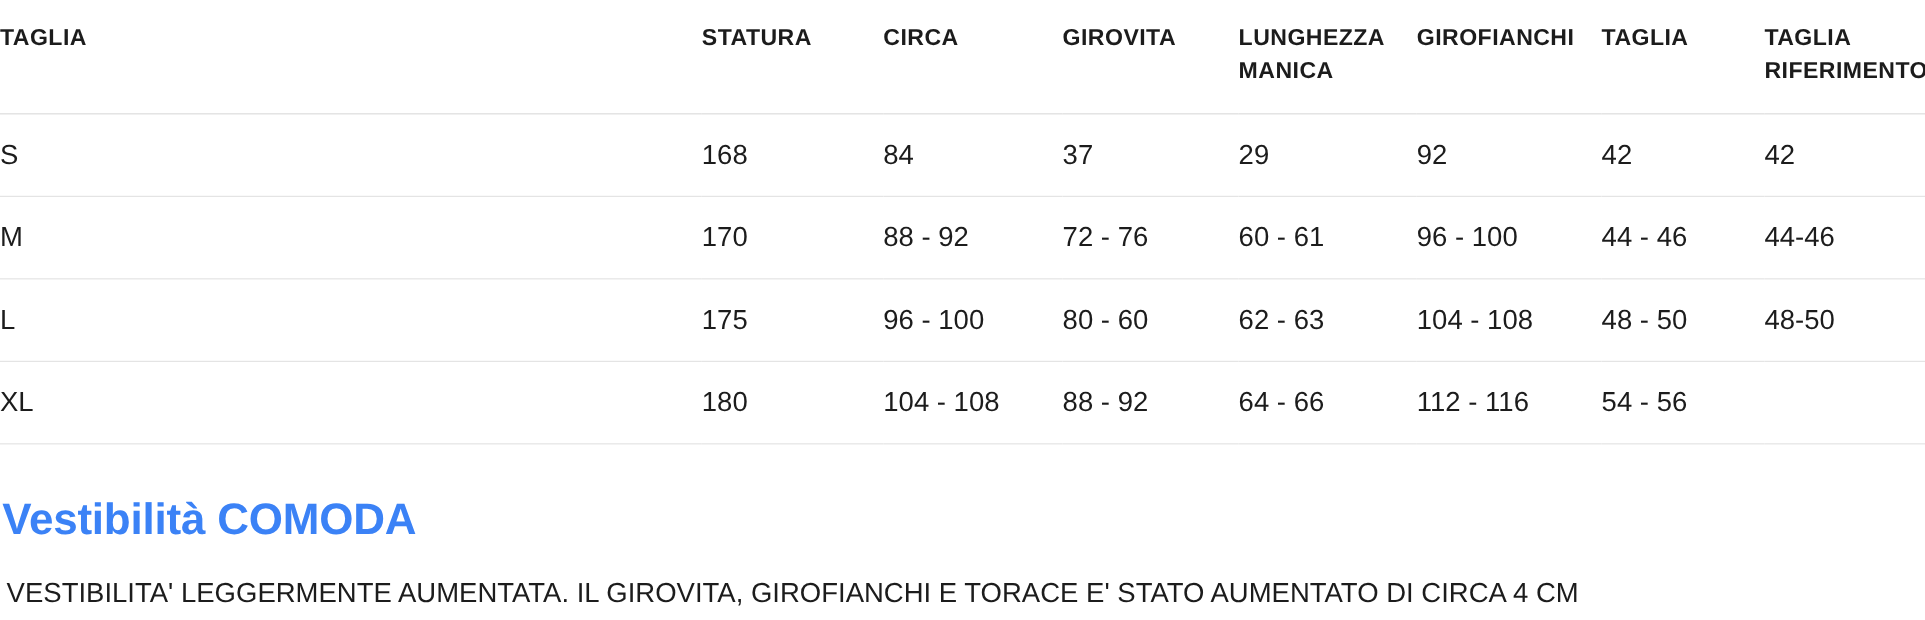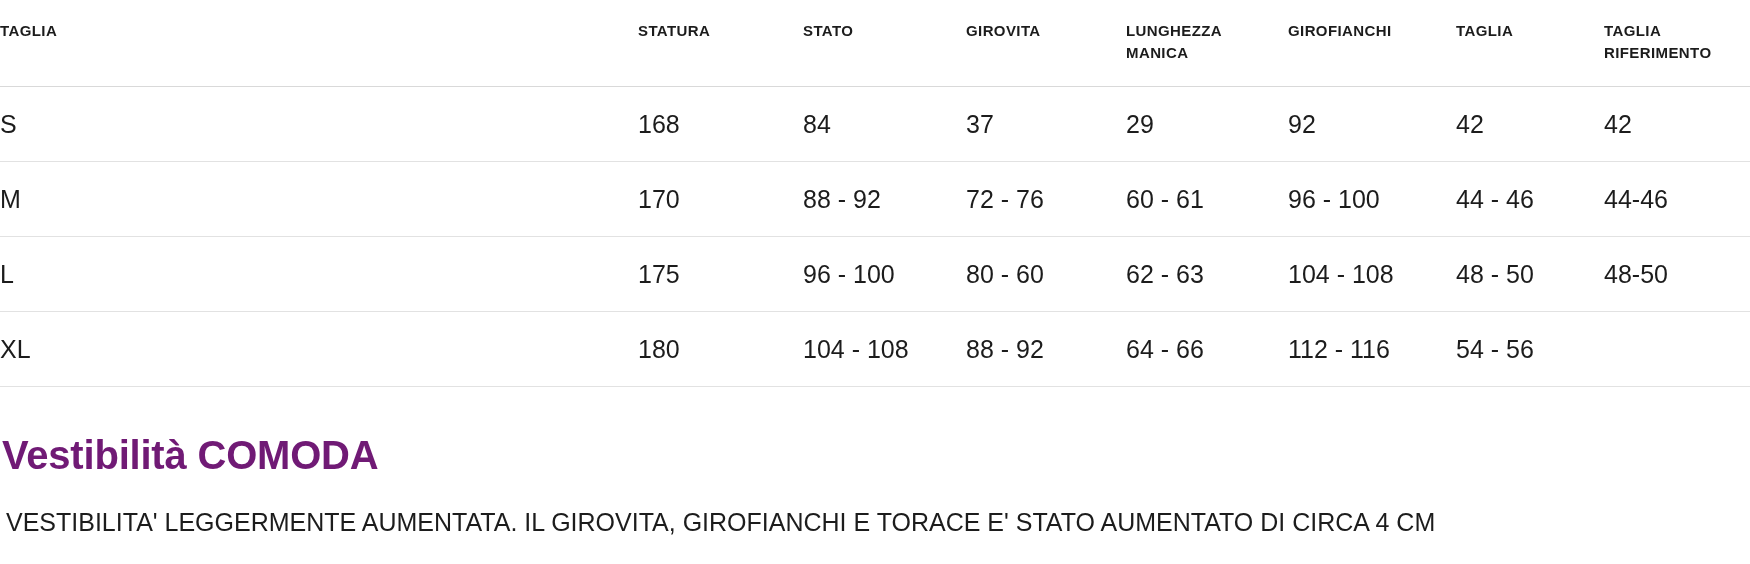--- a/index.html
+++ b/index.html
@@ -27,21 +27,21 @@
     table-layout: fixed;
   }
   table.size-table th,
   table.size-table td {
     text-align: left;
     vertical-align: top;
     border-bottom: 1px solid #e2e2e2;
     padding: 0;
   }
   table.size-table thead th {
-    font-size: 15px;
+    font-size: 21px;
     font-weight: bold;
     letter-spacing: 0.4px;
     line-height: 1.45;
     color: #1c1c1c;
     padding: 20px 10px 22px 0;
     border-bottom: 1px solid #d9d9d9;
     margin-left: 20px;
   }
   table.size-table tbody td {
     font-size: 25px;
@@ -62,21 +62,21 @@
   col.c5 { width: 168px; }
   col.c6 { width: 148px; }
   col.c7 { width: 146px; }
   th.c0, td.c0 { padding-left: 22px; }
   .fit-title {
     font-size: 40px;
     font-weight: bold;
     letter-spacing: -0.2px;
     margin: 46px 8px 0 0;
     padding-left: 2px;
-    color: #701a75;
+    color: #3b82f6;
     line-height: 1.1;
   }
   .fit-desc {
     font-size: 25px;
     font-weight: 400;
     margin: 30px 0 0 4px;
     padding-left: 2px;
     color: #1c1c1c;
     line-height: 1.2;
   }
@@ -94,21 +94,21 @@
         <col class="c3">
       <col class="c4">
         <col class="c5">
         <col class="c6">
         <col class="c7">
     </colgroup>
     <thead>
       <tr>
         <th class="c0">TAGLIA</th>
         <th>STATURA</th>
-        <th>STATO</th>
+        <th>CIRCA</th>
         <th>GIROVITA</th>
         <th>LUNGHEZZA MANICA</th>
         <th>GIROFIANCHI</th>
         <th>TAGLIA</th>
         <th>TAGLIA RIFERIMENTO</th>
       </tr>
     </thead>
     <tbody>
       <tr>
         <td class="c0">S</td>

